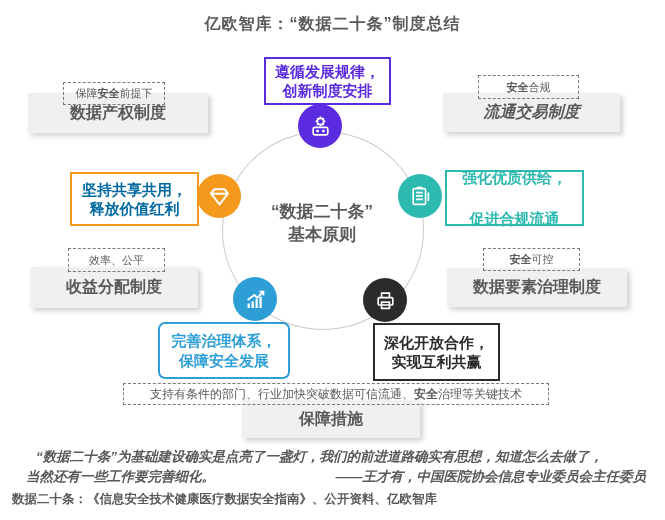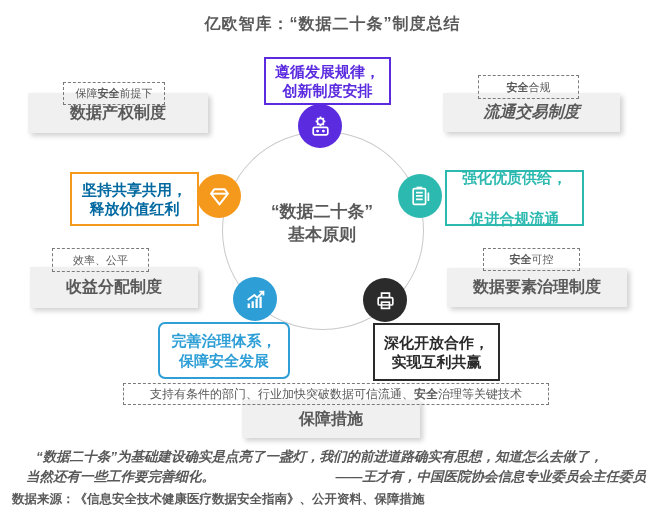--- a/index.html
+++ b/index.html
@@ -35,21 +35,21 @@
   .gb-tr{left:443px;top:93px;width:177px;height:39px;font-style:italic;}
   .gb-bl{left:30px;top:267px;width:168px;height:41px;}
   .gb-br{left:447px;top:268px;width:180px;height:39px;}
   .gb-bottom{left:242px;top:400px;width:178px;height:38px;}
 
   .dashed-note{position:absolute;border:1.5px dashed #7a7a7a;z-index:4;
         display:flex;align-items:center;justify-content:center;
         font-size:11px;color:#595959;white-space:nowrap;background:transparent;}
   .dn-tl{left:63px;top:82px;width:100px;height:21px;}
   .dn-tr{left:478px;top:75px;width:99px;height:22px;}
-  .dn-bl{left:52px;top:248px;width:95px;height:22px;}
+  .dn-bl{left:68px;top:248px;width:95px;height:22px;}
   .dn-br{left:483px;top:248px;width:95px;height:21px;}
   .dn-banner{left:123px;top:383px;width:424px;height:20px;font-size:12px;}
   .dashed-note .b{font-weight:bold;}
 
   .quote{position:absolute;left:18px;top:447px;width:632px;z-index:2;
         font-size:13.5px;font-weight:bold;font-style:italic;color:#595959;line-height:1.45;}
   .quote .q-line1{padding-left:18px;}
   .quote .q-line2{display:flex;justify-content:space-between;padding:0 4px 0 8px;}
 
   .source{position:absolute;left:12px;top:491px;z-index:2;
@@ -193,15 +193,15 @@
   </div>
 
   <div class="quote">
     <div class="q-line1">“数据二十条”为基础建设确实是点亮了一盏灯，我们的前进道路确实有思想，知道怎么去做了，</div>
     <div class="q-line2">
       <span>当然还有一些工作要完善细化。</span>
       <span>——王才有，中国医院协会信息专业委员会主任委员</span>
     </div>
   </div>
 
-  <div class="source">数据来源：《信息安全技术健康医疗数据安全指南》、公开资料、保障措施</div>
+  <div class="source">数据二十条：《信息安全技术健康医疗数据安全指南》、公开资料、亿欧智库</div>
 
 </div>
 
 </body></html>

